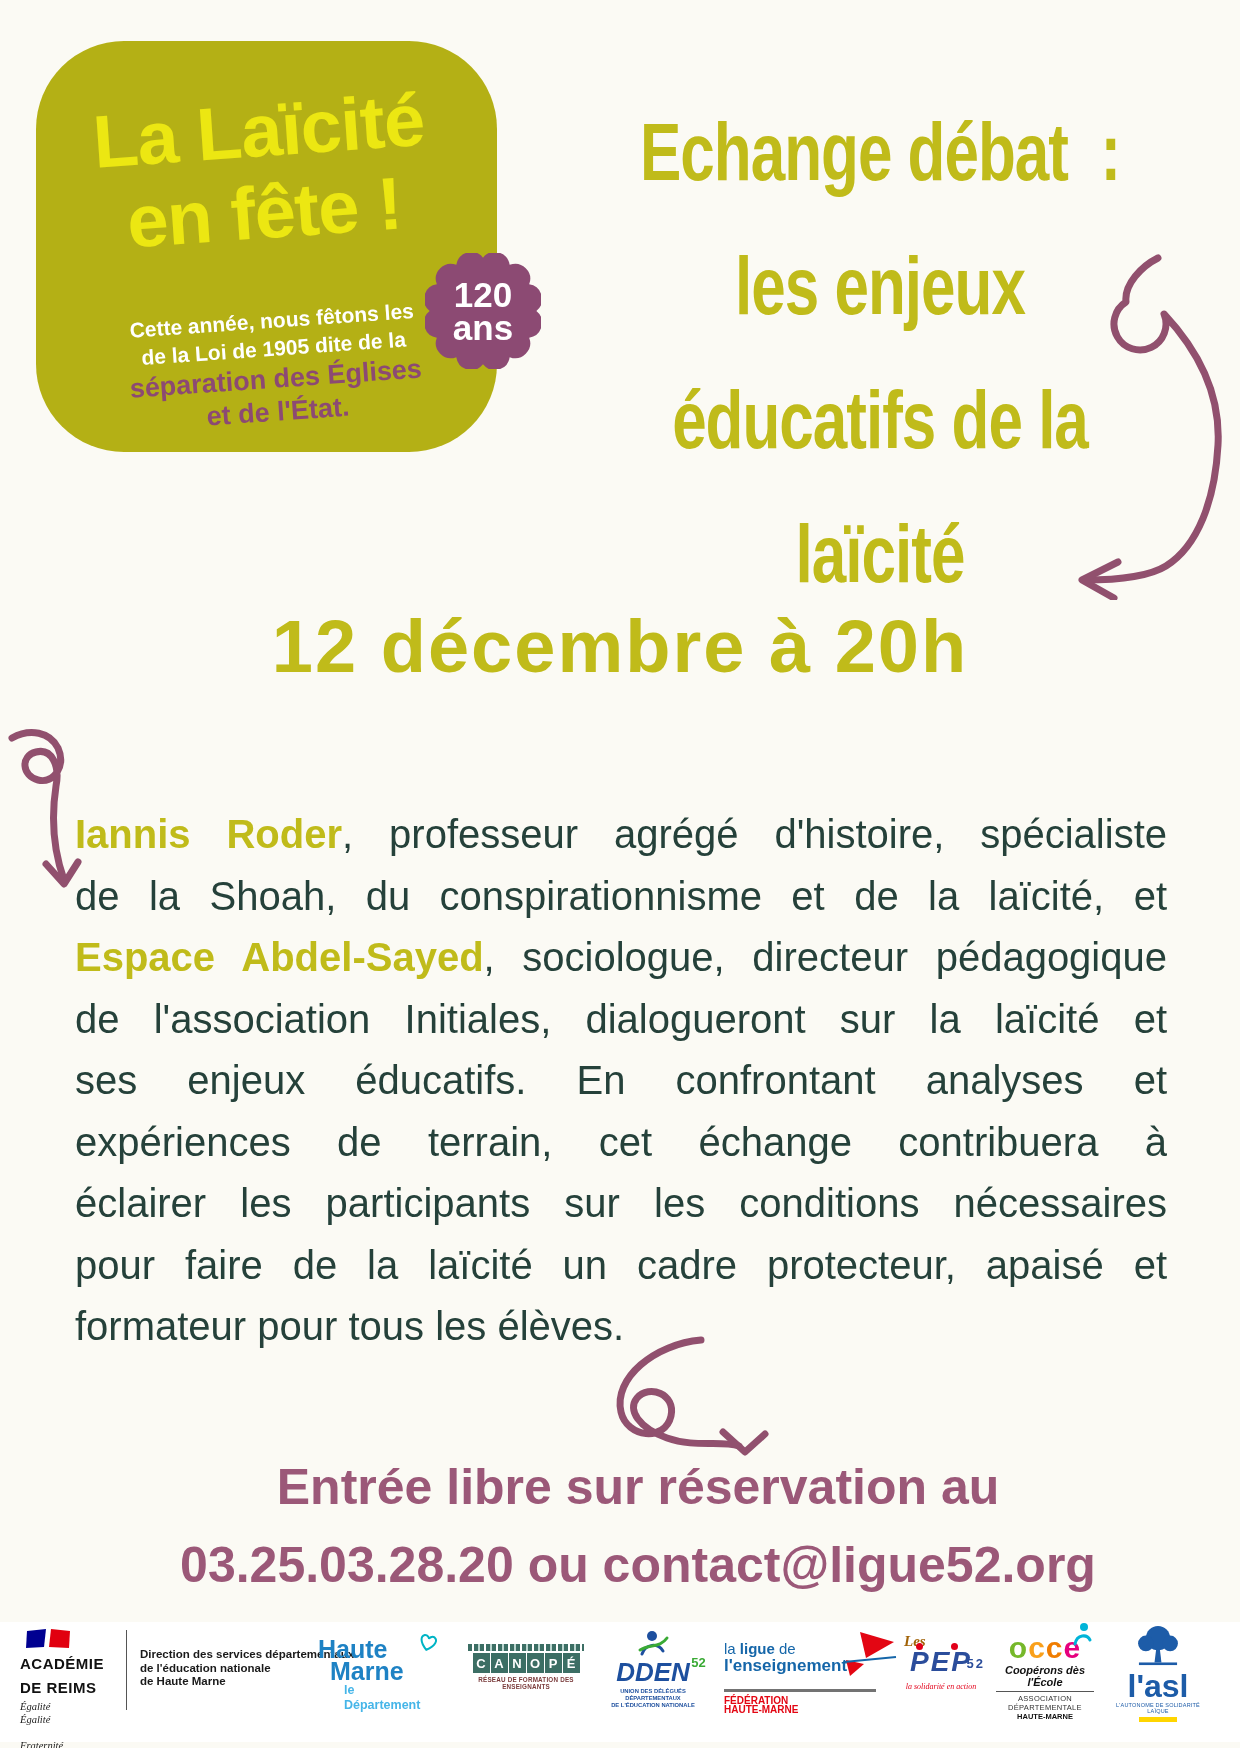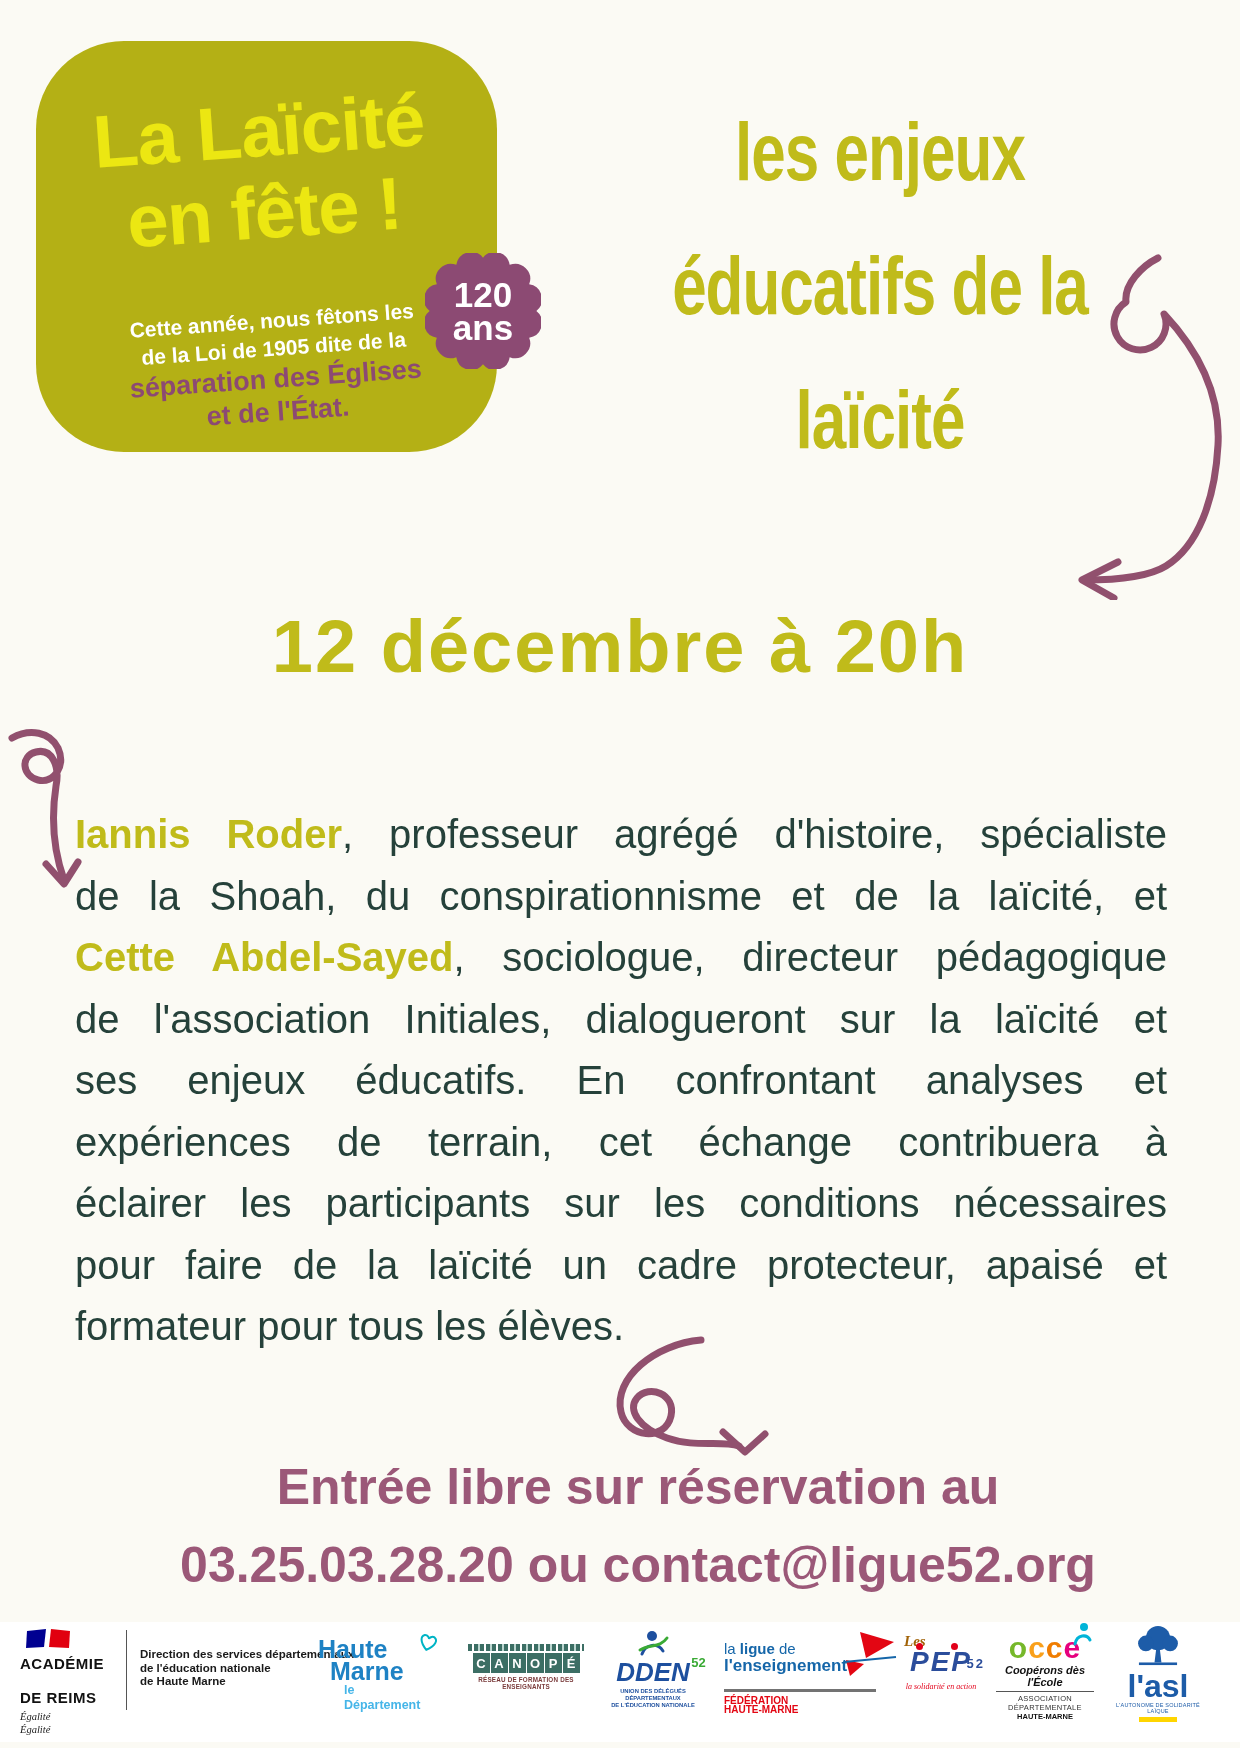--- a/index.html
+++ b/index.html
@@ -115,20 +115,23 @@
       <path fill="#8c4a73" d="M96,50 A13,13 0 0 1 89.8,73 A13,13 0 0 1 73,89.8 A13,13 0 0 1 50,96 A13,13 0 0 1 27,89.8 A13,13 0 0 1 10.2,73 A13,13 0 0 1 4,50 A13,13 0 0 1 10.2,27 A13,13 0 0 1 27,10.2 A13,13 0 0 1 50,4 A13,13 0 0 1 73,10.2 A13,13 0 0 1 89.8,27 A13,13 0 0 1 96,50 Z"></path>
     </svg>
     <div class="badge-txt">
       <span>120</span>
       <span>ans</span>
     </div>
   </div>
 
   <div class="headline">
     <div class="hl">
+        <span>Echange débat&nbsp;&nbsp;:</span>
+      </div>
+    <div class="hl">
         <span>les enjeux</span>
       </div>
     <div class="hl">
         <span>éducatifs de la</span>
       </div>
     <div class="hl">
         <span>laïcité</span>
       </div>
   </div>
 
@@ -140,21 +143,21 @@
   <div class="date">12 décembre à 20h</div>
 
   <svg class="small-arrow arrow-svg" width="90" height="190" viewBox="0 0 90 190">
     <path d="M4 14 C22 4 42 8 50 24 C58 42 46 60 30 56 C14 52 12 32 28 28 C44 24 52 42 48 62 C44 88 44 122 56 156"></path>
     <path d="M38 140 L56 160 L70 138"></path>
   </svg>
 
   <div class="bodytxt">
     <div class="bl"><span class="name">Iannis Roder</span><span>, professeur agrégé d'histoire, spécialiste</span></div>
     <div class="bl">de la Shoah, du conspirationnisme et de la laïcité, et</div>
-    <div class="bl"><span class="name">Cette Abdel-Sayed</span><span>, sociologue, directeur pédagogique</span></div>
+    <div class="bl"><span class="name">Espace Abdel-Sayed</span><span>, sociologue, directeur pédagogique</span></div>
     <div class="bl">de l'association Initiales, dialogueront sur la laïcité et</div>
     <div class="bl">ses enjeux éducatifs. En confrontant analyses et</div>
     <div class="bl">expériences de terrain, cet échange contribuera à</div>
     <div class="bl">éclairer les participants sur les conditions nécessaires</div>
     <div class="bl">pour faire de la laïcité un cadre protecteur, apaisé et</div>
     <div class="bl last">formateur pour tous les élèves.</div>
   </div>
 
   <svg class="mid-arrow arrow-svg" width="200" height="135" viewBox="0 0 200 135">
     <path d="M126 4 C80 8 38 42 46 76 C52 102 90 106 96 80 C101 58 74 48 62 62 C52 74 64 92 92 102 C120 112 146 104 164 110"></path>
@@ -167,21 +170,21 @@
   </div>
 
   <div class="footer">
 
     <div class="acad">
       <svg width="46" height="20" viewBox="0 0 46 20" style="margin-left:6px">
         <polygon fill="#000091" points="1,3 20,1 18,19 0,20"></polygon>
         <polygon fill="#e1000f" points="25,1 44,3 43,20 23,19"></polygon>
       </svg>
       <div class="acad-name">ACADÉMIE</div>
-      <div class="acad-name" style="margin-top:18px">DE REIMS</div>
+      <div class="acad-name" style="margin-top:8px">DE REIMS</div>
       <div class="acad-motto">Égalité</div>
       <div class="acad-motto" style="margin-top:0">Égalité</div>
       <div class="acad-motto" style="margin-top:14px">Fraternité</div>
     </div>
 
     <div class="divider"></div>
 
     <div class="dsden">
       <div>Direction des services départementaux</div>
       <div>de l'éducation nationale</div>

